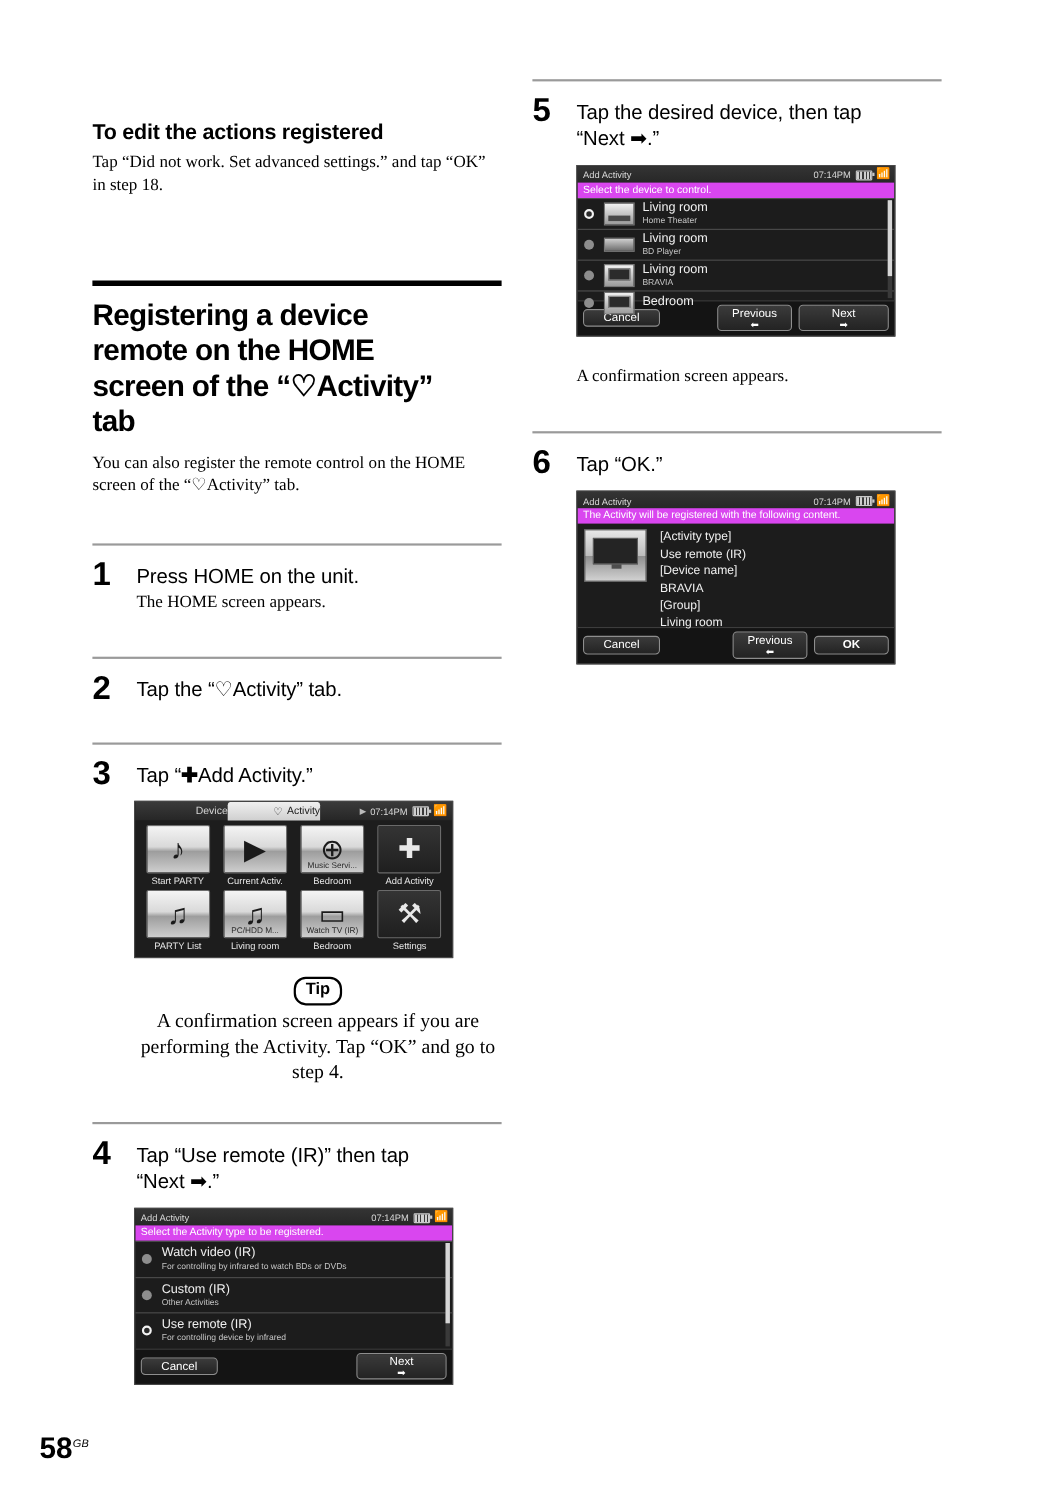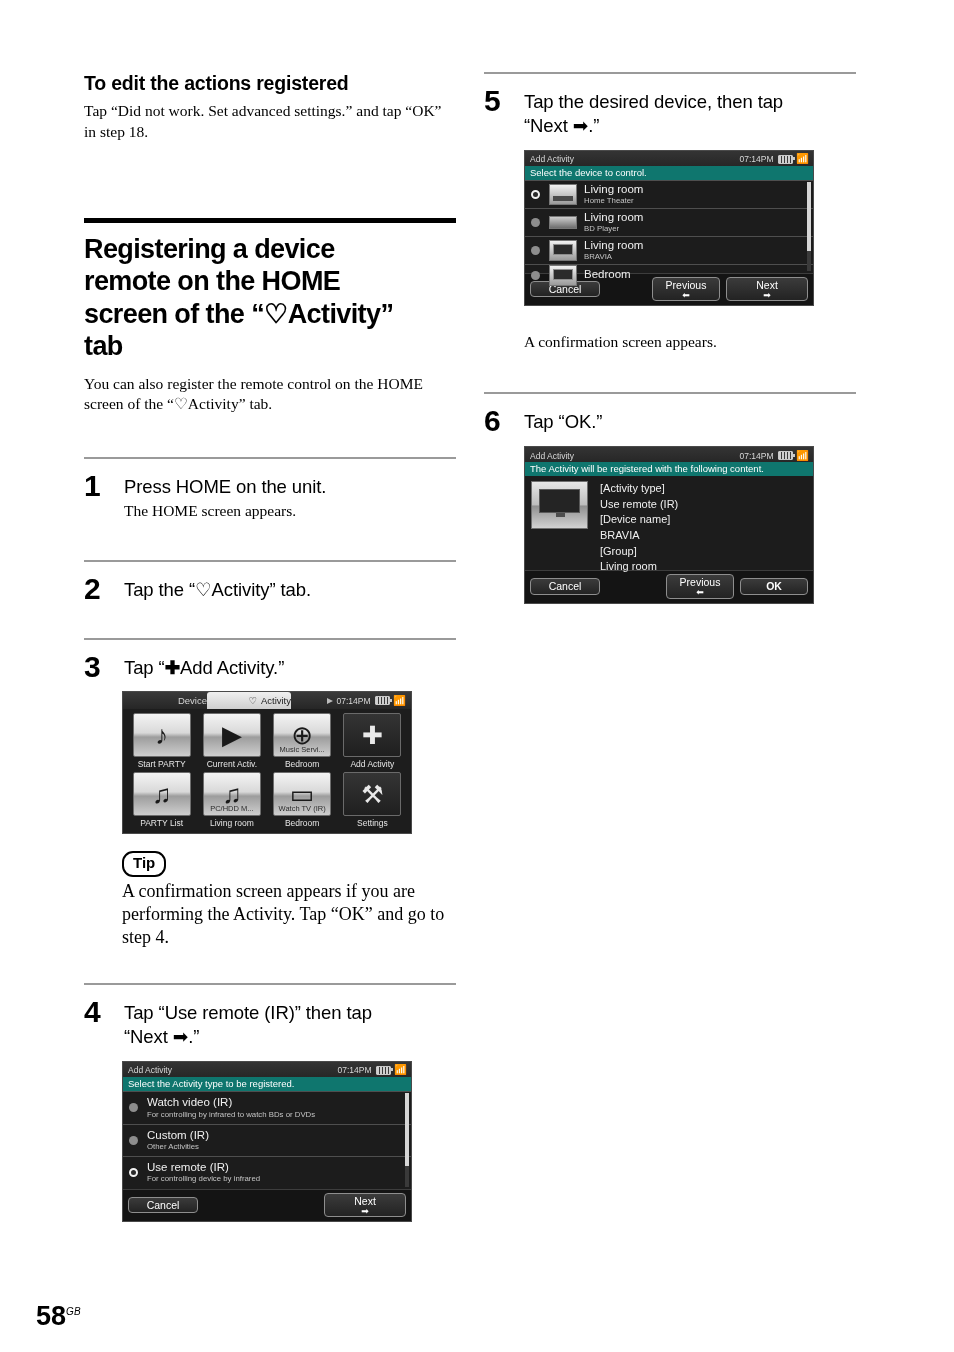--- a/index.html
+++ b/index.html
@@ -143,21 +143,21 @@
   .batt::after {
     content: ""; position: absolute; right: -3px; top: 1.5px;
     width: 2px; height: 3px; background: #c9c9c9;
   }
   .wifi { font-size: 10px; line-height: 1; color: #cfcfcf; transform: scaleX(1.05); }
 
   .dev-prompt {
     font-size: 9.5px;
     color: #ffffff;
     padding: 1px 5px 2px 5px;
-    background: #0f766e;
+    background: #d946ef;
   }
 
   
   .dev-list { position: relative; }
   .dev-row {
     display: flex;
     align-items: center;
     border-top: 1px solid #4e4e4e;
     padding: 2px 4px 2px 6px;
     min-height: 22px;
@@ -354,21 +354,21 @@
     font-style: italic;
     vertical-align: super;
     letter-spacing: 0.2px;
   }
 </style>
 </head>
 <body>
 
 <div class="col-left">
 
-  <div style="margin-top:72px;">
+  <div style="margin-top:109px;">
     <h2 class="sub-head">To edit the actions registered</h2>
     <p class="body-text">Tap “Did not work. Set advanced settings.” and tap “OK” in step 18.</p>
   </div>
 
   <div style="margin-top:76px;">
     <div class="rule-thick"></div>
     <h1 class="chapter">
       <span>Registering a device</span><br>
       <span>remote on the HOME</span><br>
       <span>screen of the “</span><span>♡</span><span>Activity”</span><br>
@@ -476,21 +476,21 @@
         <div class="home-cell">
           <div class="home-icon dark">
               <span class="glyph">⚒</span>
               <span class="icon-overlabel"></span>
             </div>
           <div class="home-label">Settings</div>
         </div>
       </div>
     </div>
 
-    <div style="margin:17px 0 0 38px;">
+    <div style="margin:17px 0 0 38px;text-align:center;">
       <span class="tip-badge">Tip</span>
       <p class="tip-text">A confirmation screen appears if you are performing the Activity. Tap “OK” and go to step 4.</p>
     </div>
   </div>
 
   <div style="margin-top:33px;">
     <div class="rule-thin"></div>
     <div class="step" style="margin-top:16px;">
       <div class="step-num">4</div>
       <p class="step-title">

